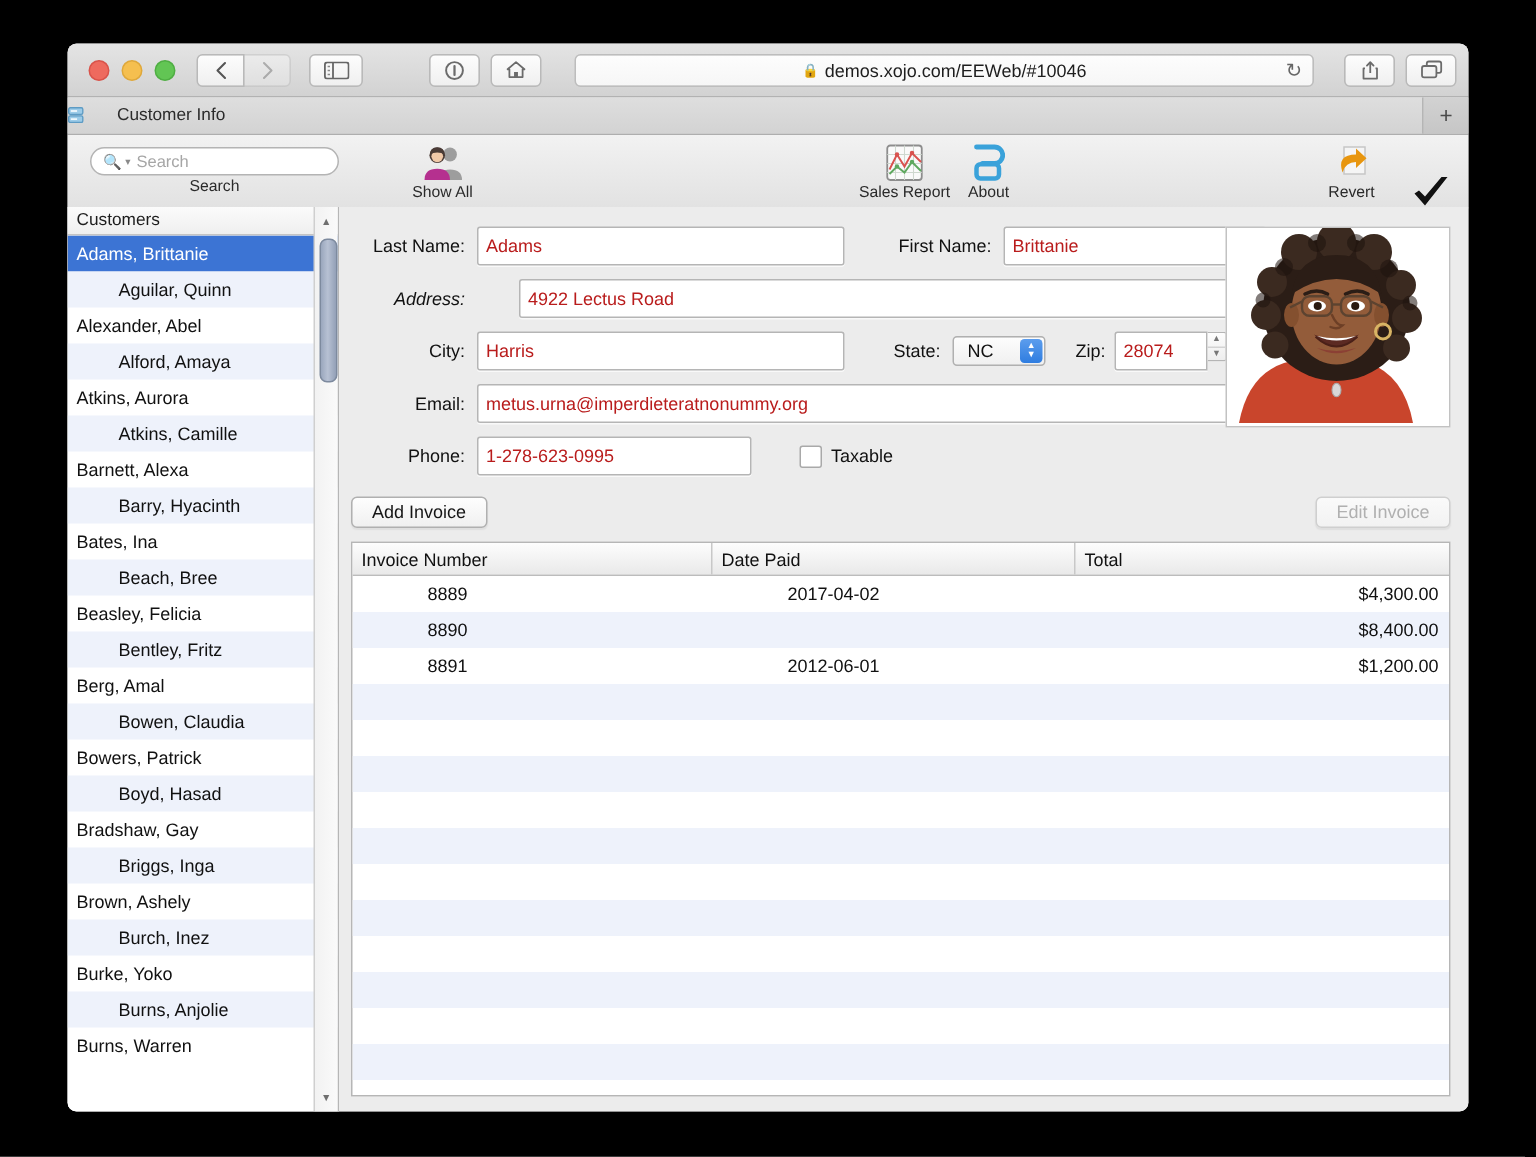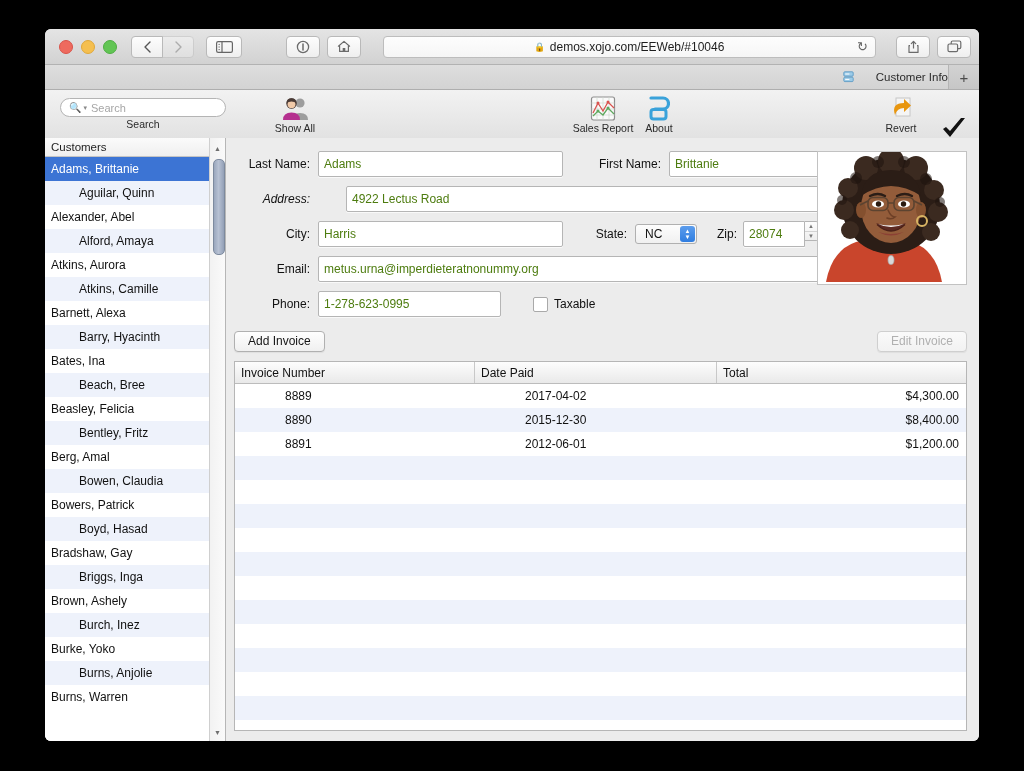--- a/index.html
+++ b/index.html
@@ -36,21 +36,21 @@
           border-radius:4px;display:flex;align-items:center;justify-content:center;position:relative;
           font-size:12px;color:#1d1d1d;box-sizing:border-box;}
   .urlbar .lock{margin-right:4px;font-size:9px;color:#666;}
   .reload{position:absolute;right:7px;font-size:13px;color:#666;line-height:1;}
   .rgrp{display:flex;gap:7px;margin-left:20px;}
   .rgrp .cbtn{width:34px;}
 
   
   .tabbar{height:24px;background:linear-gradient(#d8d8d8,#cdcdcd);border-bottom:1px solid #aeaeae;
           display:flex;align-items:stretch;position:relative;}
-  .tab{flex:1;display:flex;align-items:center;justify-content:flex-end;gap:22px;font-size:11.5px;
+  .tab{flex:1;display:flex;align-items:center;justify-content:flex-start;gap:22px;font-size:11.5px;
        color:#2b2b2b;background:linear-gradient(#dedede,#d3d3d3);}
   .newtab{width:30px;border-left:1px solid #b5b5b5;display:flex;align-items:center;justify-content:center;
           color:#4a4a4a;font-size:15px;background:linear-gradient(#d2d2d2,#c6c6c6);}
 
   
   .apptool{height:48px;background:linear-gradient(#f2f2f2,#e2e2e2);border-bottom:1px solid #bdbdbd;
            position:relative;}
   .tgroup{position:absolute;top:0;height:48px;display:flex;flex-direction:column;align-items:center;
           justify-content:flex-start;}
   .tglabel{font-size:10.5px;color:#2a2a2a;margin-top:2px;line-height:11px;}
@@ -78,21 +78,21 @@
                     justify-content:center;font-size:7px;color:#6f6f6f;}
   .arrowup{top:3px;} .arrowdn{bottom:2px;}
   .thumb{position:absolute;left:2.5px;width:10px;top:21px;height:94px;border-radius:5px;
          background:linear-gradient(90deg,#9aa7bd,#b7c1d3 45%,#93a0b7);border:1px solid #7d8a9e;}
 
   
   .detail{flex:1;position:relative;padding:13px 12px 0 8px;box-sizing:border-box;}
   .frow{display:flex;align-items:center;margin-bottom:9px;}
   .flabel{font-size:12px;color:#111;text-align:right;}
   .tfield{height:20px;background:#fff;border:1px solid #b5b5b5;border-radius:2px;
-          font-size:12px;color:#4d7c0f;display:flex;align-items:center;padding:12px 5px;box-sizing:border-box;
+          font-size:12px;color:#b91c1c;display:flex;align-items:center;padding:12px 5px;box-sizing:border-box;
           box-shadow:0 1px 0 rgba(255,255,255,.7);}
   .popup{height:20px;width:62px;background:linear-gradient(#fdfdfd,#f0f0f0);border:1px solid #b0b0b0;
          border-radius:3px;display:flex;align-items:center;padding-left:9px;font-size:12px;color:#111;
          box-sizing:border-box;position:relative;}
   .popup .stp{position:absolute;right:1px;top:1px;bottom:1px;width:15px;border-radius:3px;
               background:linear-gradient(#5c9ded,#2f7de0);display:flex;flex-direction:column;
               align-items:center;justify-content:center;color:#fff;font-size:6px;line-height:6px;}
   .stepper{width:13px;height:20px;display:flex;flex-direction:column;border:1px solid #b5b5b5;
            border-left:none;border-radius:0 2px 2px 0;box-sizing:border-box;background:linear-gradient(#fdfdfd,#eee);}
   .stepper div{flex:1;display:flex;align-items:center;justify-content:center;font-size:6px;color:#777;line-height:6px;}
@@ -501,21 +501,20 @@
           <div class="th" style="flex:1;">Total</div>
         </div>
         <div id="tbody">
             <div class="trow">
               <div class="td" style="width: 240px;">8889</div>
               <div class="td" style="width: 242px;">2017-04-02</div>
               <div class="td right" style="flex: 1 1 0%;">$4,300.00</div>
             </div>
             <div class="trow alt">
               <div class="td" style="width: 240px;">8890</div>
-              <div class="td" style="width: 242px;">2015-12-30</div>
               <div class="td right" style="flex: 1 1 0%;">$8,400.00</div>
             </div>
             <div class="trow">
               <div class="td" style="width: 240px;">8891</div>
               <div class="td" style="width: 242px;">2012-06-01</div>
               <div class="td right" style="flex: 1 1 0%;">$1,200.00</div>
             </div>
             <div class="trow alt"></div>
             <div class="trow"></div>
             <div class="trow alt"></div>

